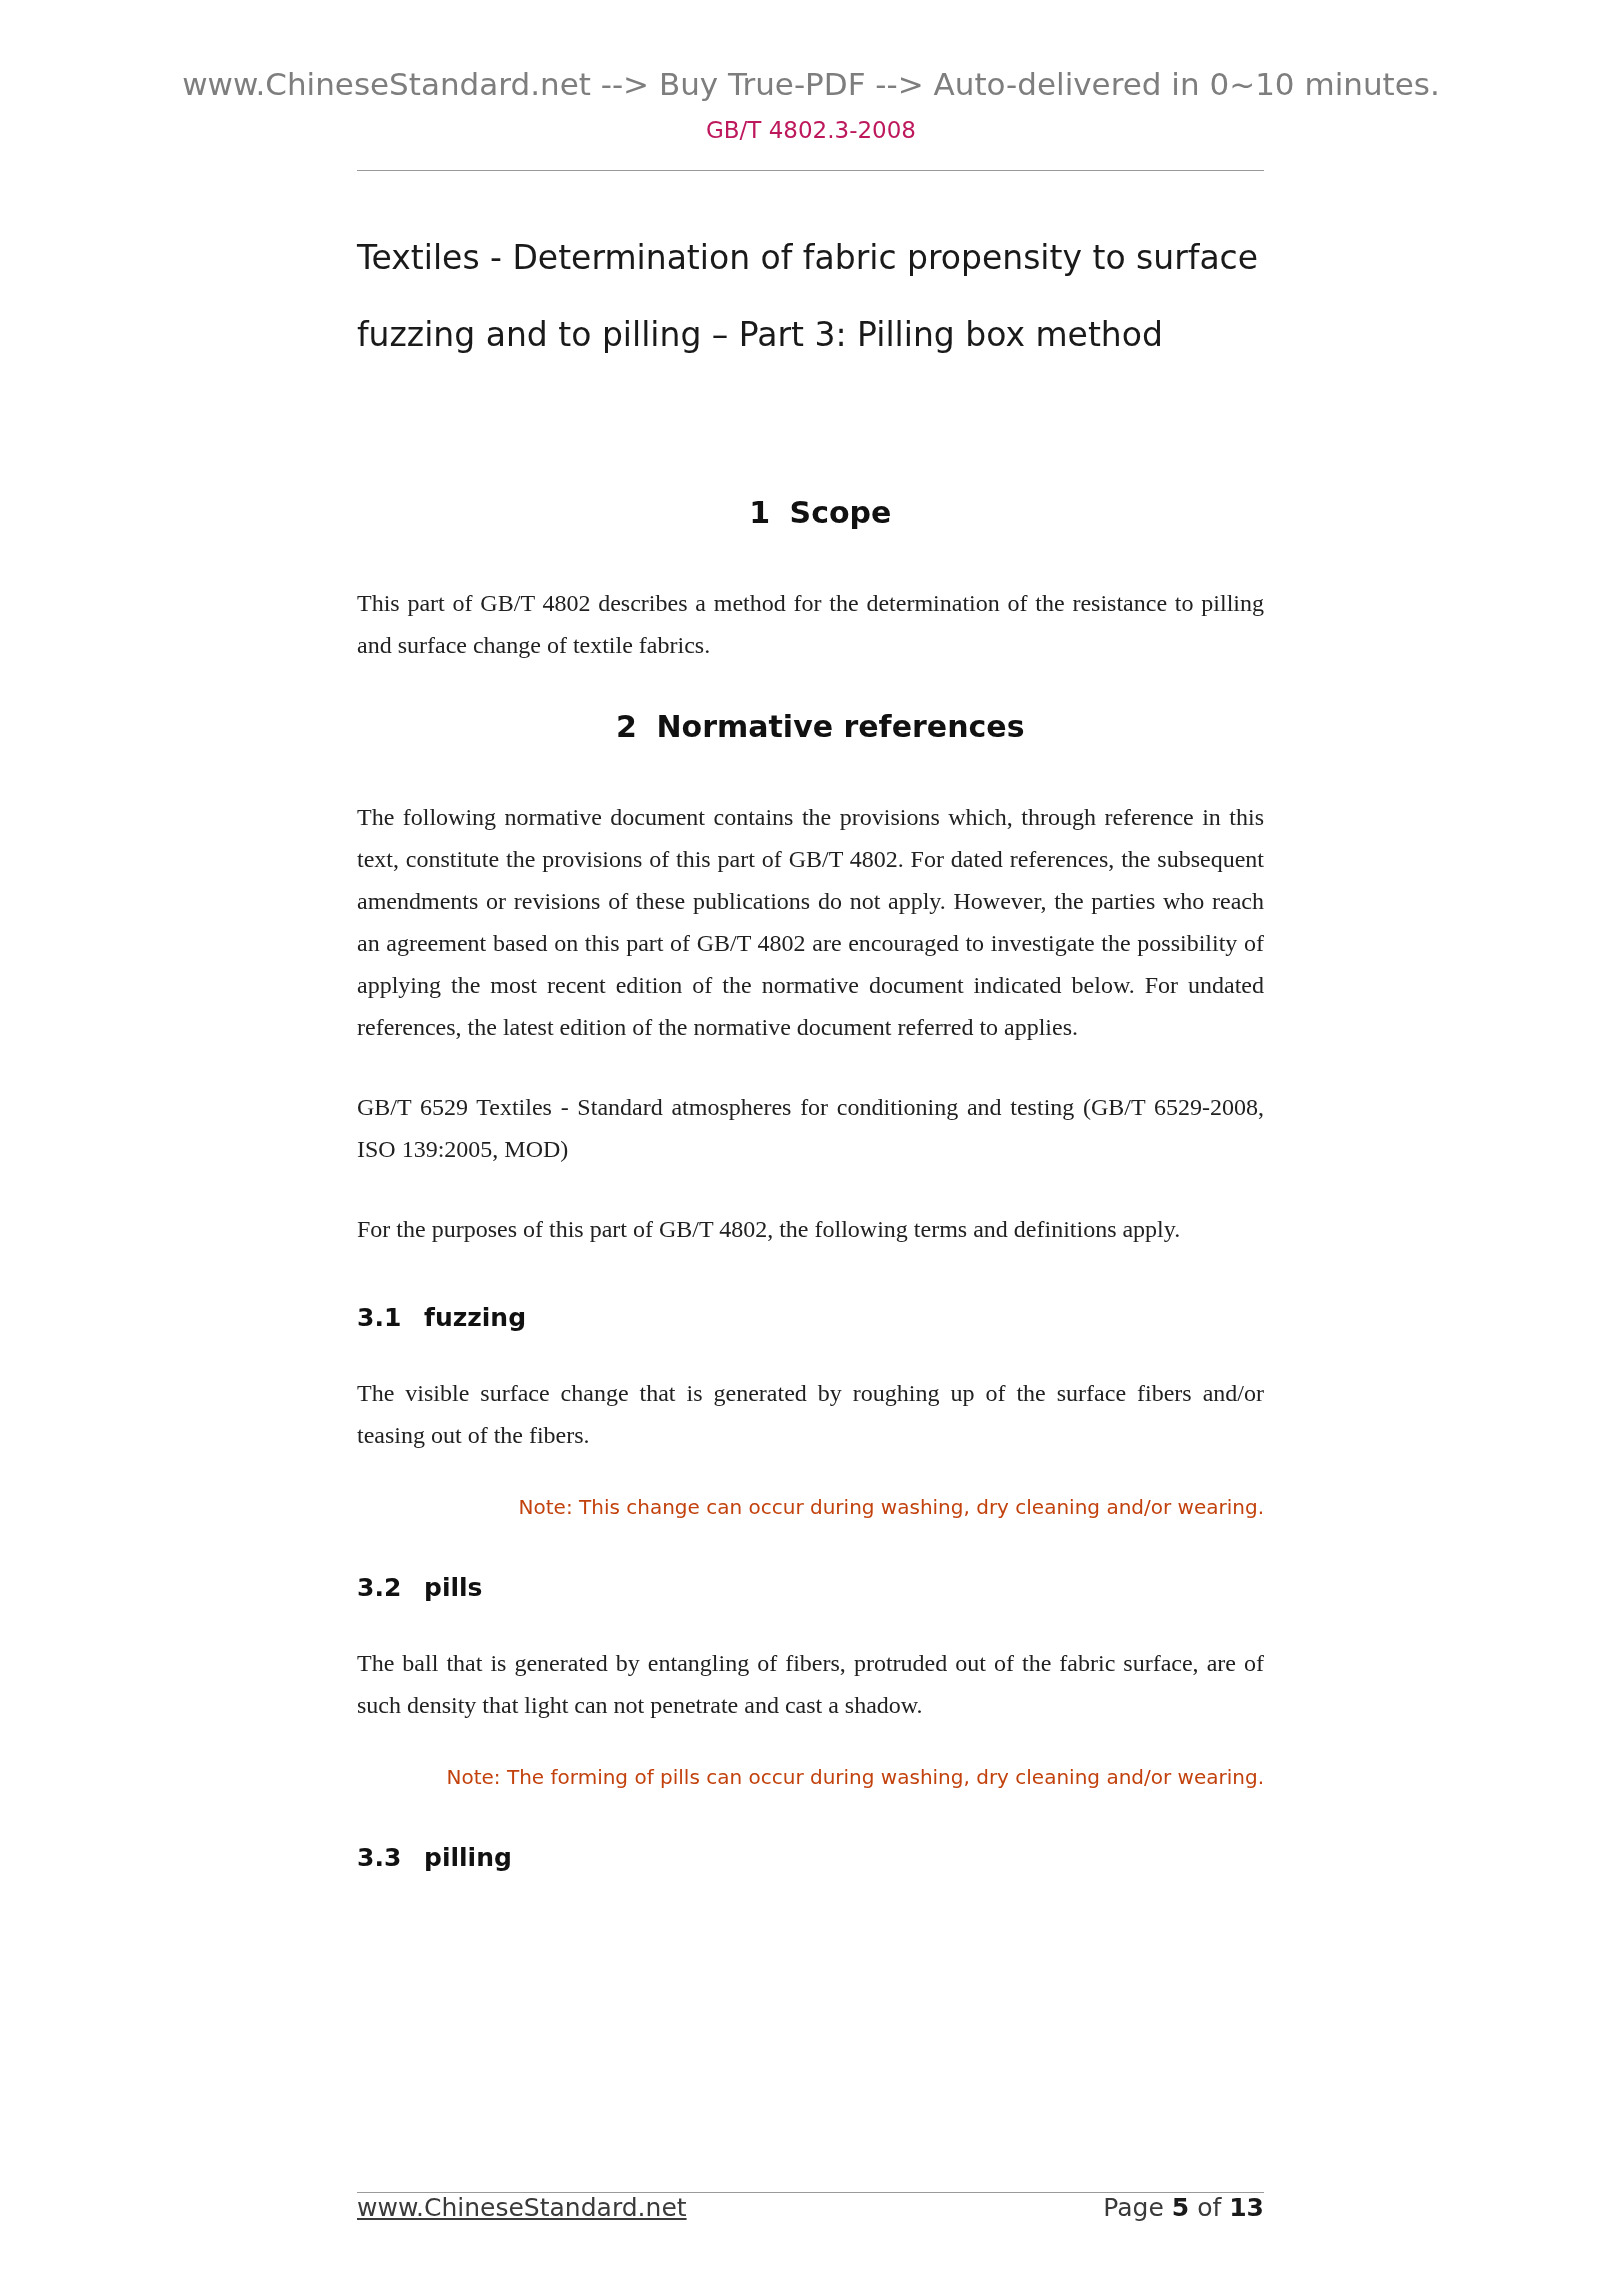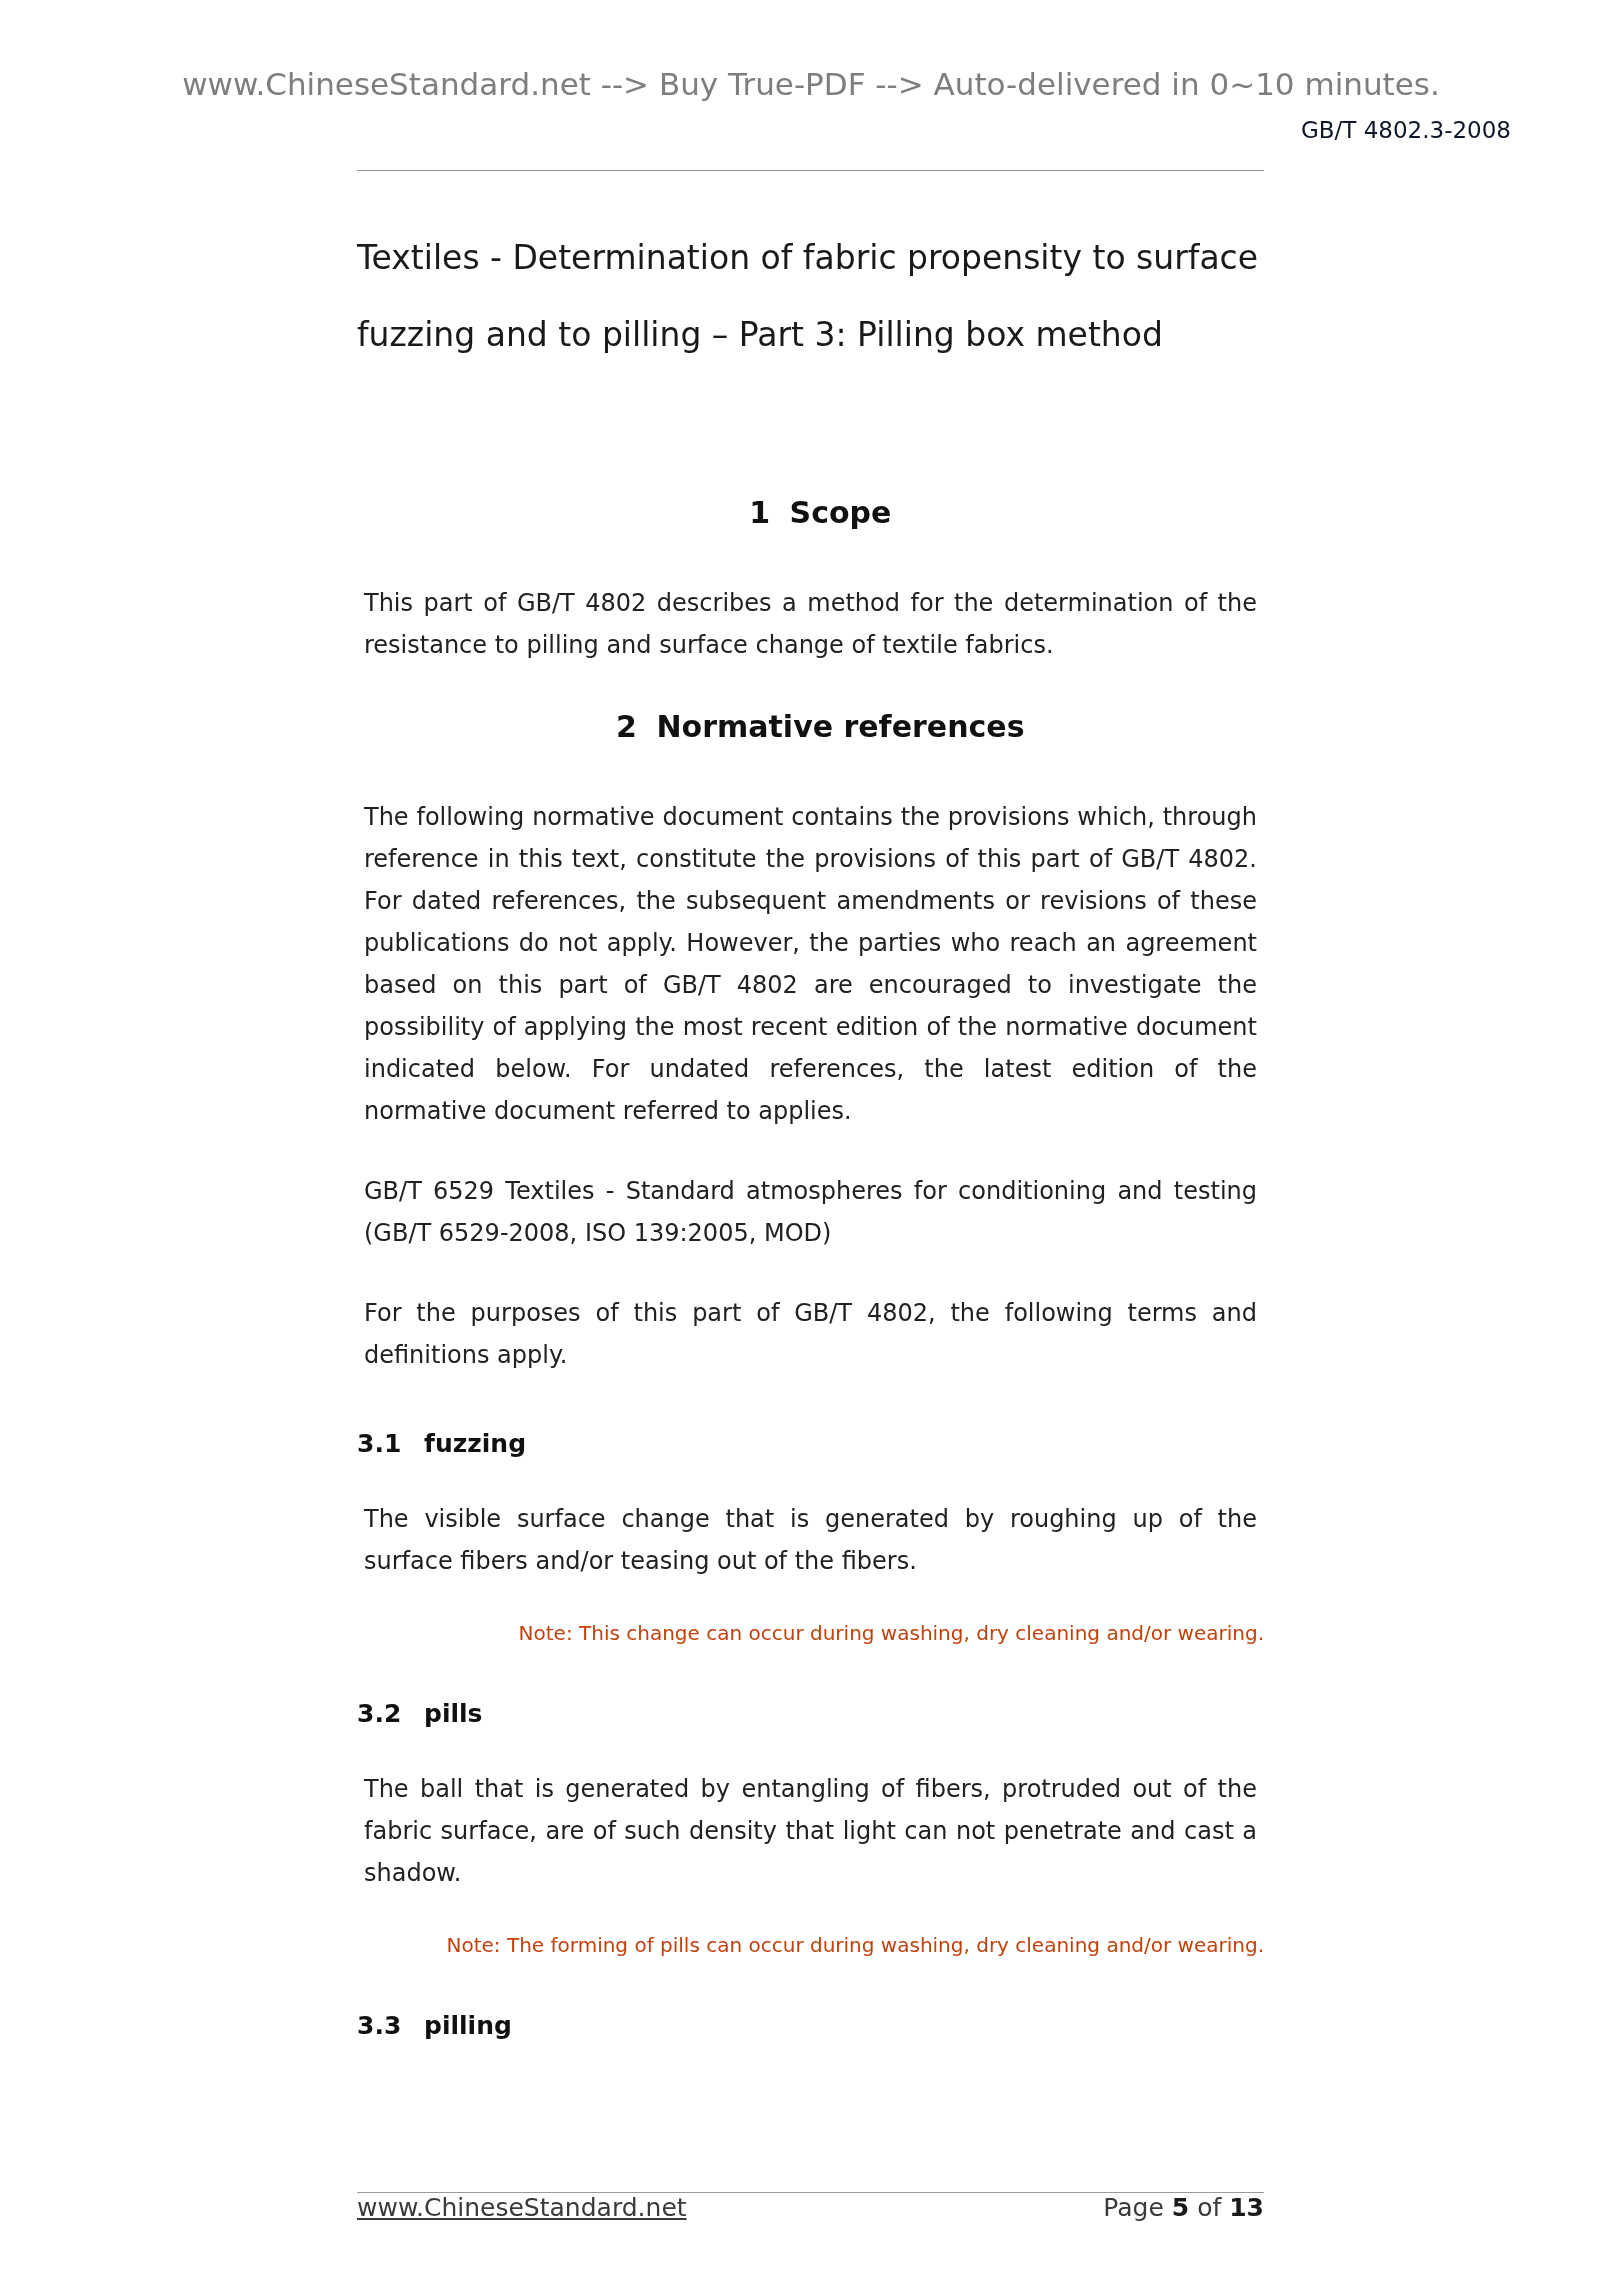--- a/index.html
+++ b/index.html
@@ -21,24 +21,24 @@
     margin: 0 auto;
   }
   
   .hdr-line1 {
     text-align: center;
     font-size: 31px;
     line-height: 38px;
     color: #7e7e7e;
   }
   .hdr-line2 {
-    text-align: right;
+    text-align: center;
     font-size: 23px;
     line-height: 29px;
-    color: #0f172a;
+    color: #be185d;
     margin-top: 13.3px;
   }
   .hdr-rule {
     border-top: 0.8px solid #9a9a9a;
     margin: 25px 247px 0 246px;
     height: 0;
   }
   
   .content {
     flex: 1 1 auto;
@@ -60,21 +60,22 @@
     font-weight: 700;
     margin: 42px 0 50px;
     text-align: center;
   }
   .sec-num { display: inline-block; min-width: 60px; }
   p.body {
     font-size: 24px;
     line-height: 42px;
     text-align: justify;
     color: #212121;
-    margin: 0 7px 38px;
+    margin: 0 0 38px;
+    font-family: Liberation Serif, serif;
   }
   h3.term {
     font-size: 25px;
     line-height: 32px;
     font-weight: 700;
     color: #111111;
     margin: 52px 0 38px;
   }
   .term-num { display: inline-block; min-width: 67px; }
   p.note {

